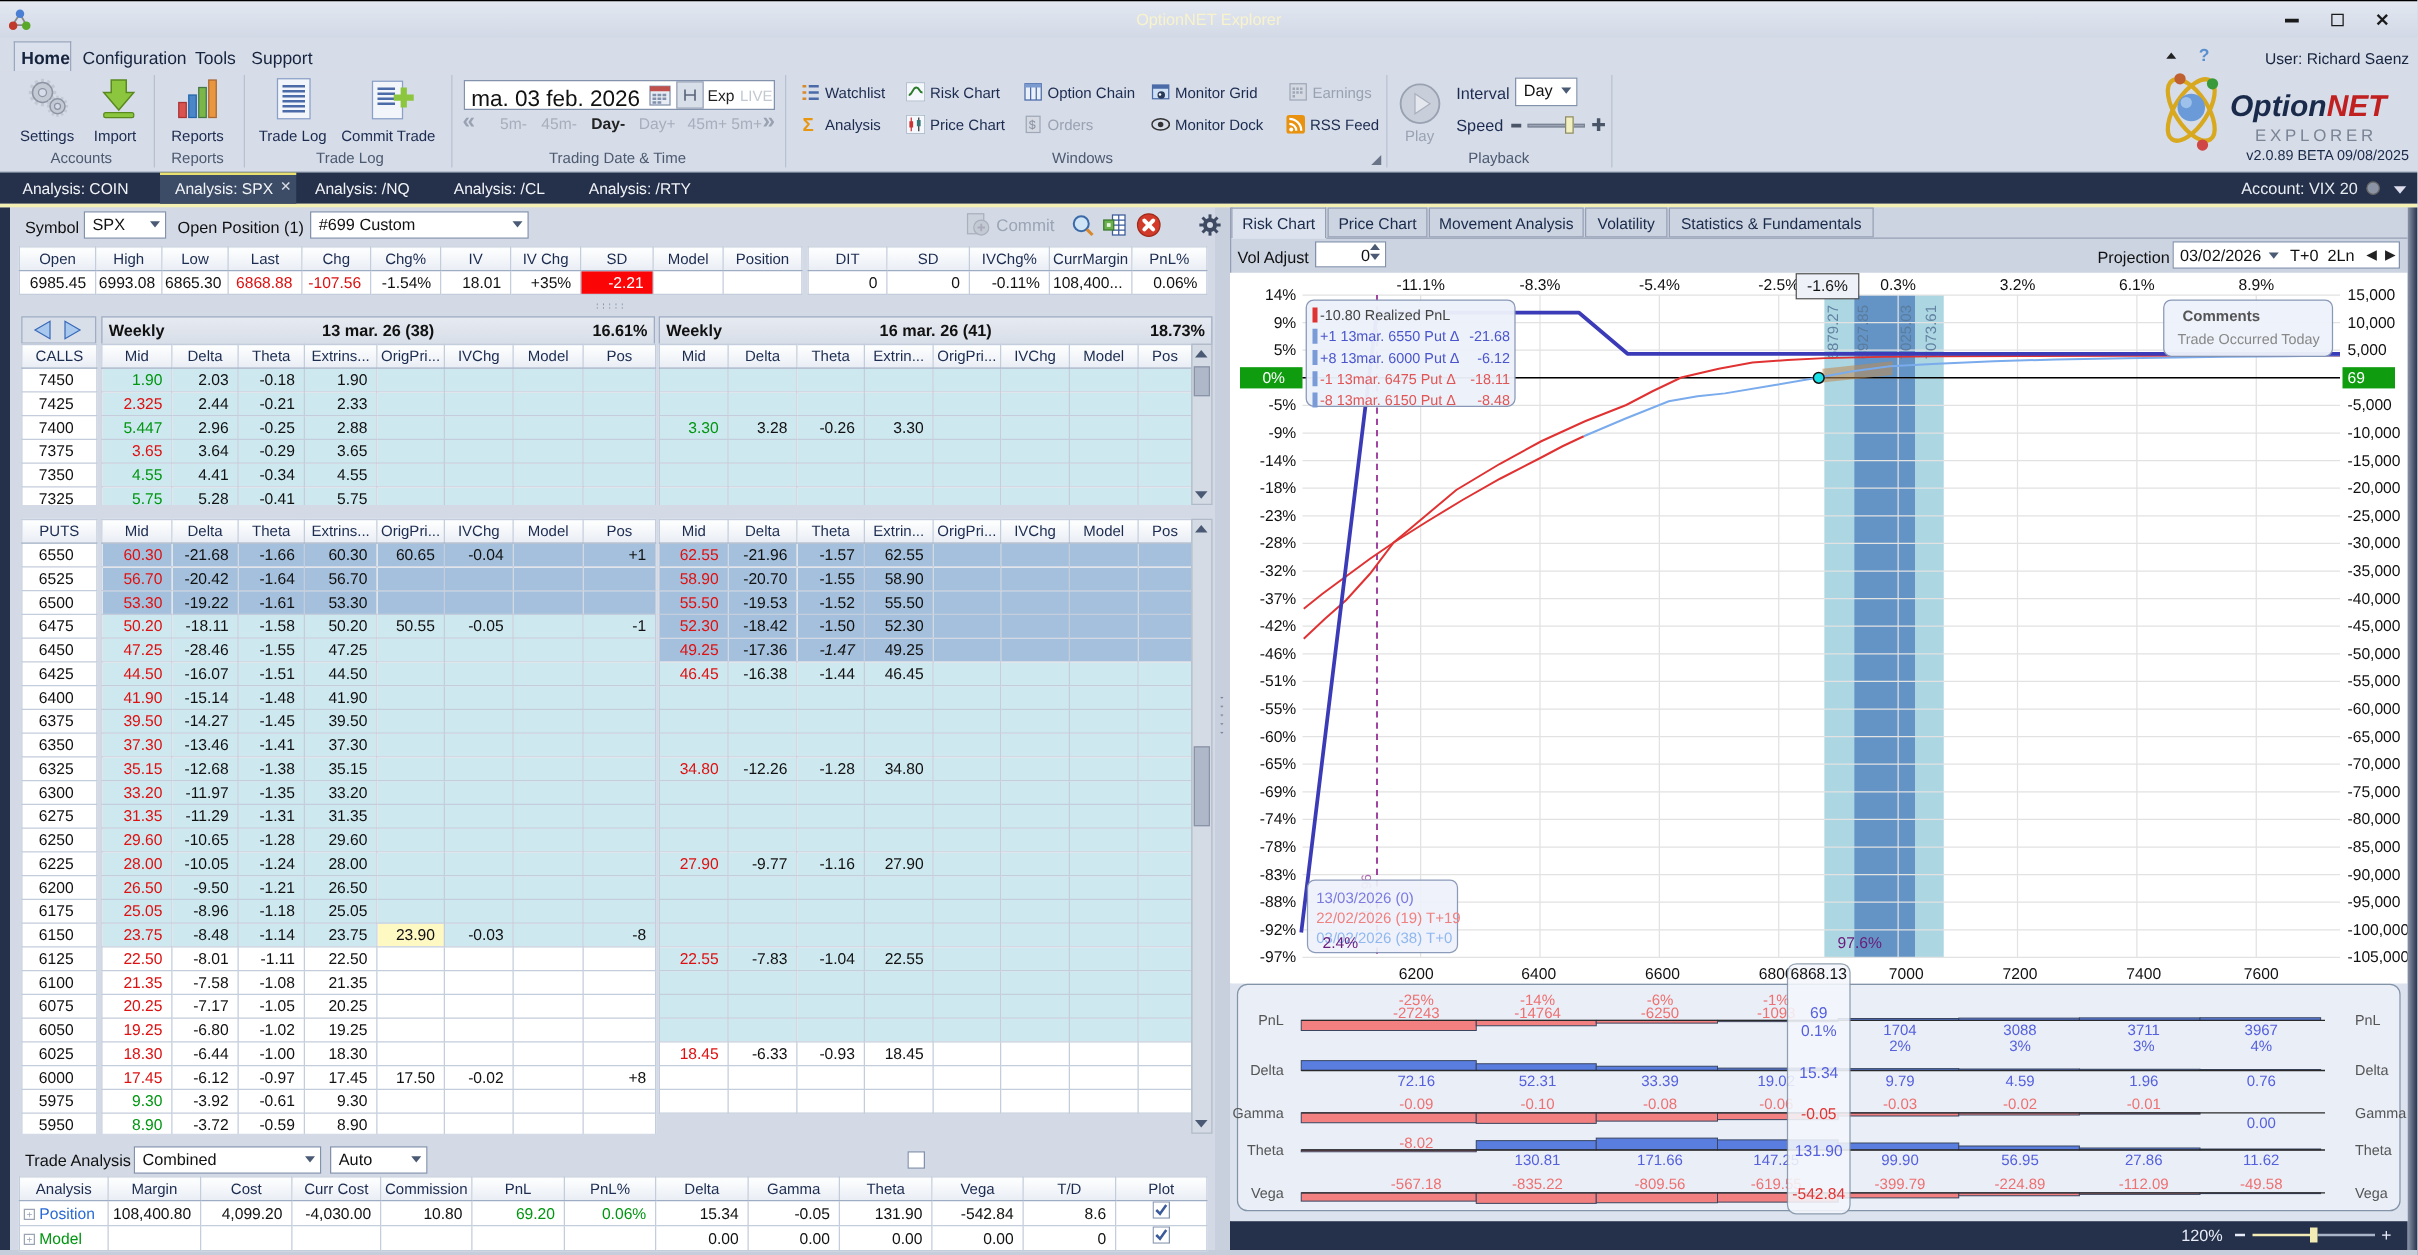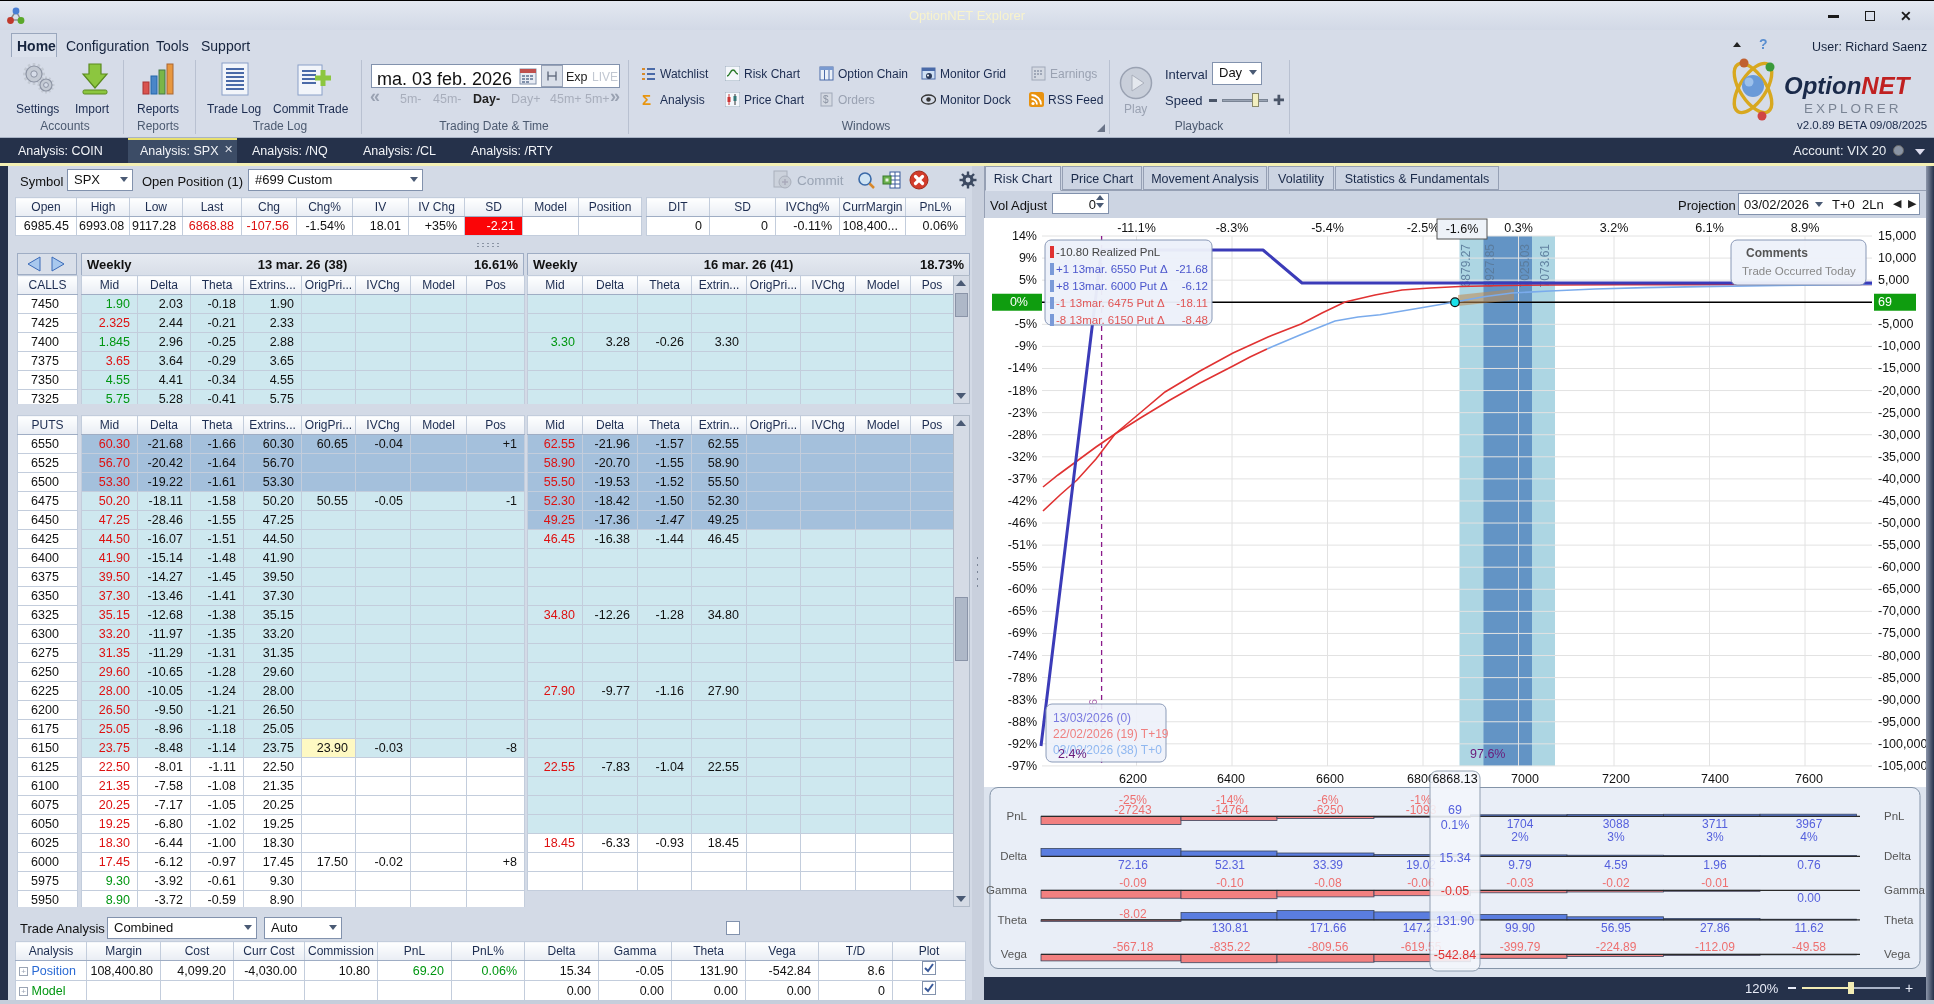--- a/index.html
+++ b/index.html
@@ -345,21 +345,21 @@
         <td class="hd">Chg%</td>
         <td class="hd">IV</td>
         <td class="hd">IV Chg</td>
         <td class="hd">SD</td>
         <td class="hd">Model</td>
         <td class="hd">Position</td>
       </tr>
       <tr>
         <td class="num" style="">6985.45</td>
         <td class="num" style="">6993.08</td>
-        <td class="num" style="">9117.28</td>
+        <td class="num" style="">6865.30</td>
         <td class="num red" style="">6868.88</td>
         <td class="num red" style="">-107.56</td>
         <td class="num" style="">-1.54%</td>
         <td class="num" style="">18.01</td>
         <td class="num" style="">+35%</td>
         <td class="num" style="background:#fb0507;color:#fff;">-2.21</td>
         <td class="num" style="">&nbsp;</td>
         <td class="num" style="">&nbsp;</td>
       </tr>
     </tbody>
@@ -469,21 +469,21 @@
         <td class="num" style="background:#cee8ef;color:#dd1111;">2.325</td>
         <td class="num" style="background:#cee8ef;">2.44</td>
         <td class="num" style="background:#cee8ef;">-0.21</td>
         <td class="num" style="background:#cee8ef;">2.33</td>
         <td class="num" style="background:#cee8ef;">&nbsp;</td>
         <td class="num" style="background:#cee8ef;">&nbsp;</td>
         <td class="num" style="background:#cee8ef;">&nbsp;</td>
         <td class="num" style="background:#cee8ef;">&nbsp;</td>
       </tr>
       <tr>
-        <td class="num" style="background:#cee8ef;color:#009611;">1.845</td>
+        <td class="num" style="background:#cee8ef;color:#009611;">5.447</td>
         <td class="num" style="background:#cee8ef;">2.96</td>
         <td class="num" style="background:#cee8ef;">-0.25</td>
         <td class="num" style="background:#cee8ef;">2.88</td>
         <td class="num" style="background:#cee8ef;">&nbsp;</td>
         <td class="num" style="background:#cee8ef;">&nbsp;</td>
         <td class="num" style="background:#cee8ef;">&nbsp;</td>
         <td class="num" style="background:#cee8ef;">&nbsp;</td>
       </tr>
       <tr>
         <td class="num" style="background:#cee8ef;color:#dd1111;">3.65</td>

